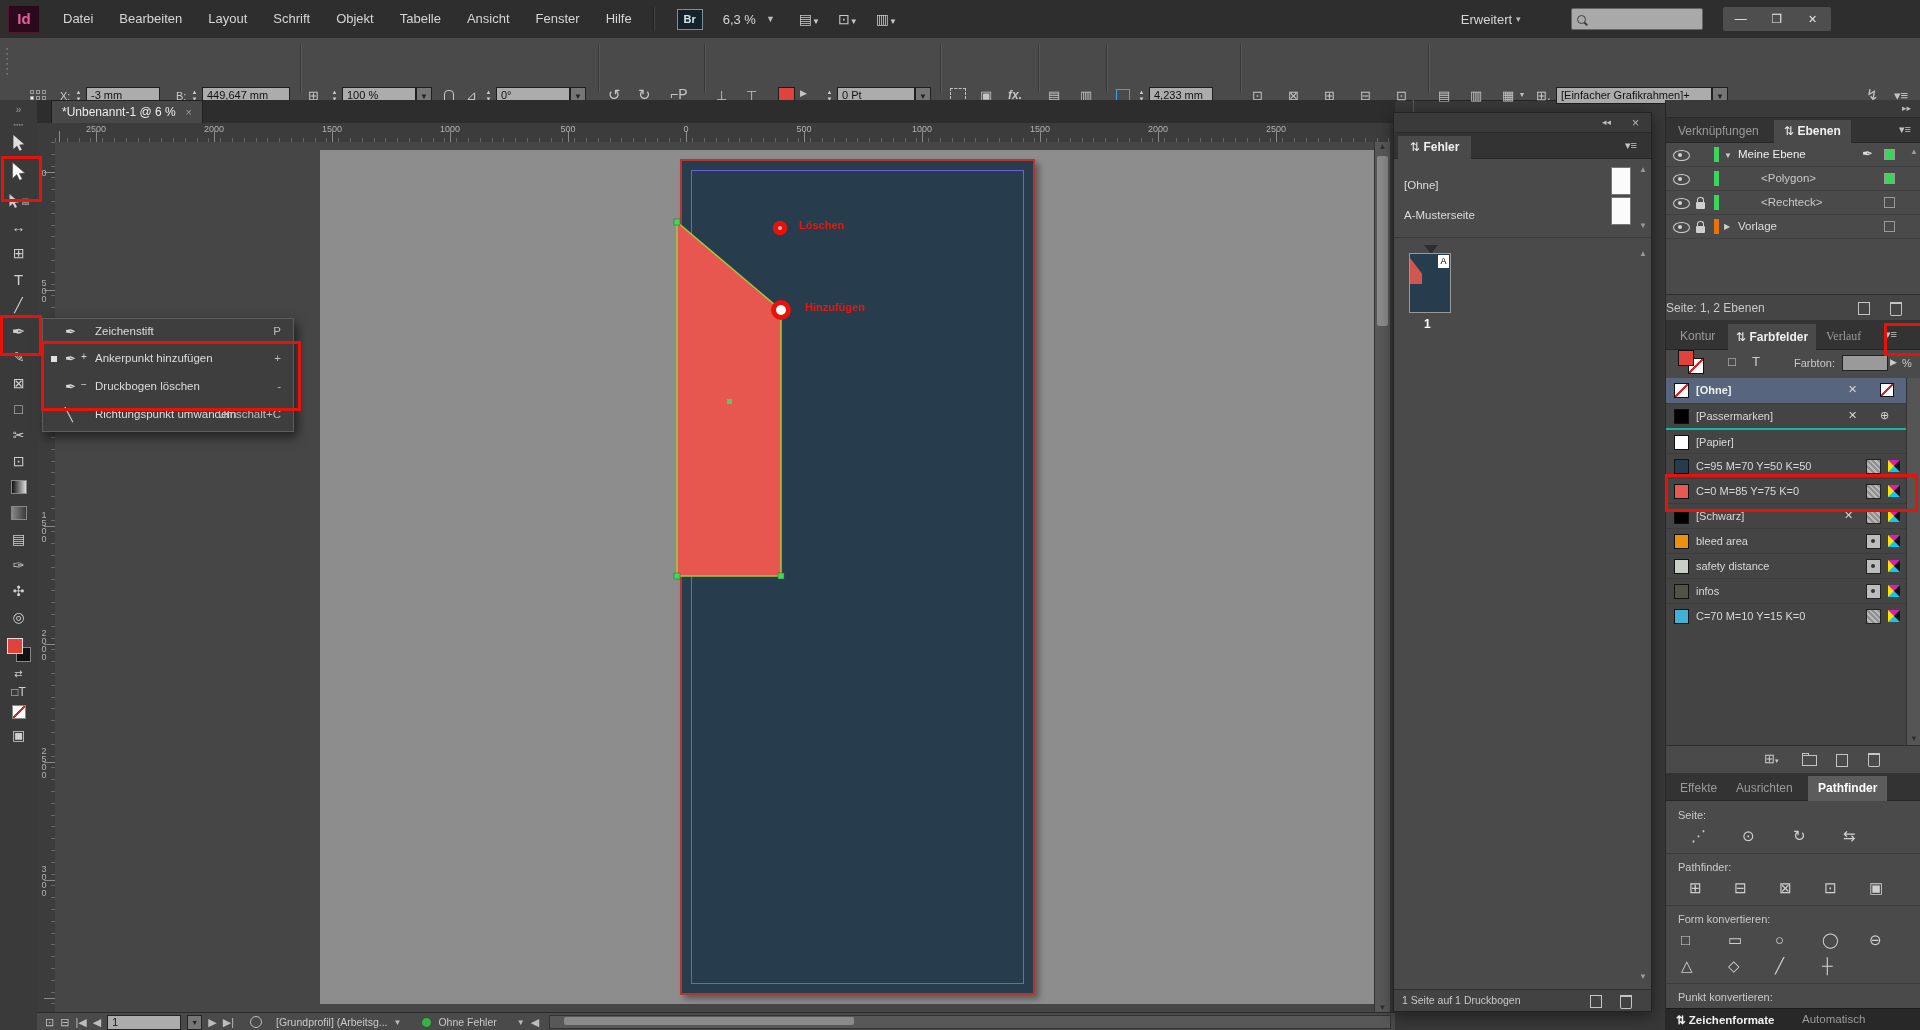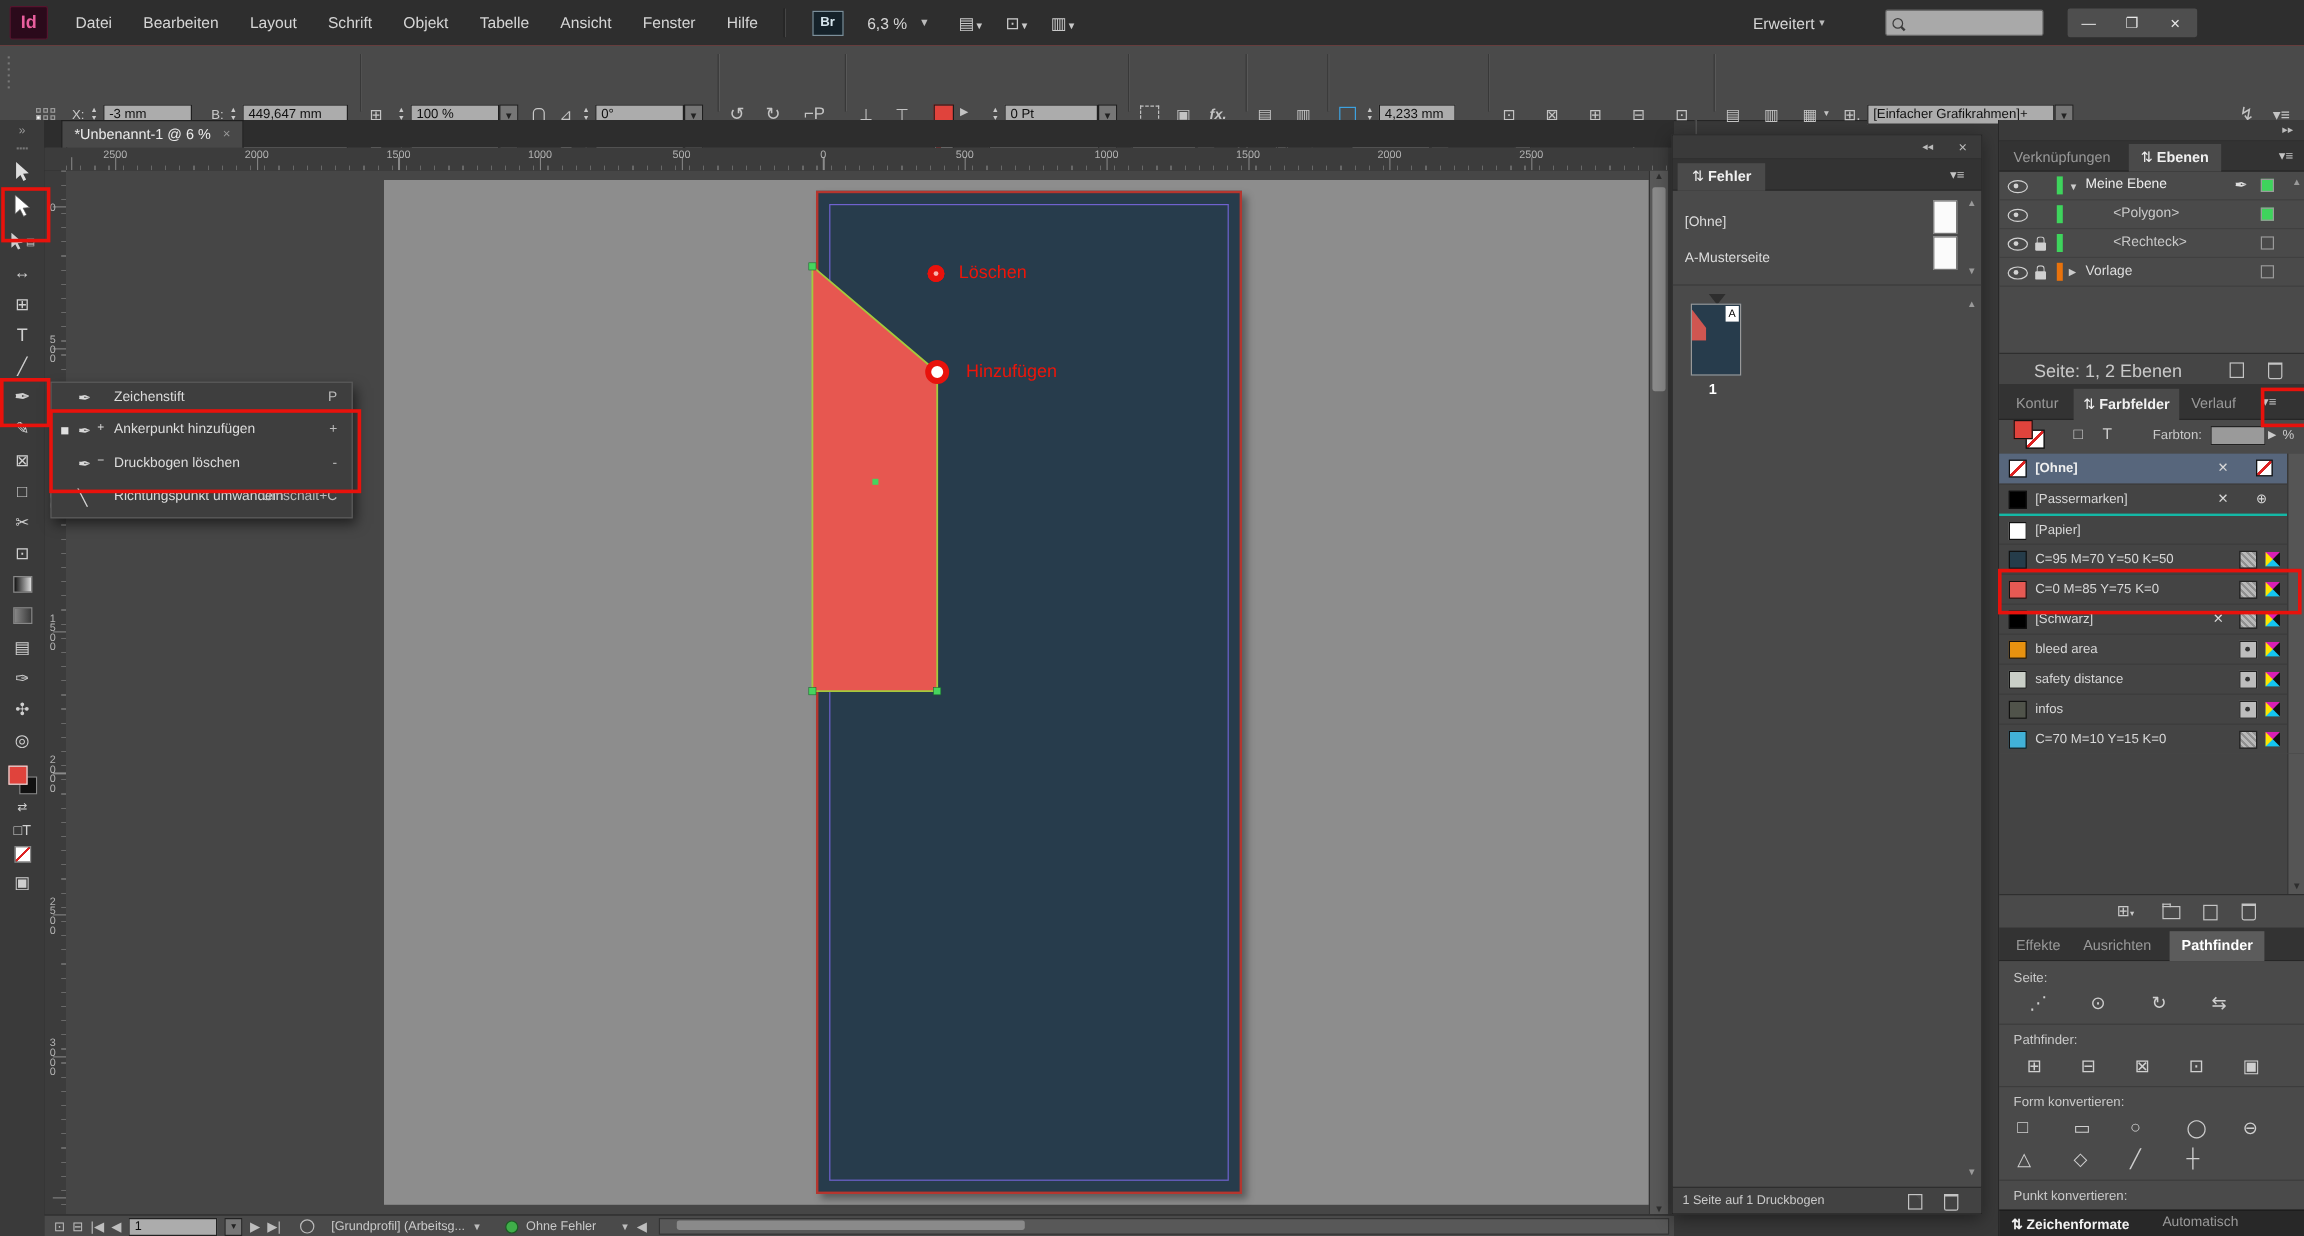--- a/index.html
+++ b/index.html
@@ -68,21 +68,21 @@
      background-size:11px auto,4px auto;background-position:right top 30px,right top;background-repeat:repeat-y;}
   .rcorner{left:37px;top:123px;width:18px;height:19px;background:#3c3c3c;border-right:1px solid #262626;border-bottom:1px solid #262626;}
   .rlab{position:absolute;color:#b2b2b2;font-size:9px;transform:translateX(-50%);top:1px;}
   .rlabv{position:absolute;color:#b2b2b2;font-size:9px;writing-mode:vertical-lr;text-orientation:upright;
          left:2px;transform:translateY(-50%);letter-spacing:-2px;}
   .canvas{left:55px;top:142px;width:1335px;height:870px;background:#464646;overflow:hidden;}
   .pasteboard{position:absolute;left:265px;top:8px;width:1070px;height:854px;background:#8d8d8d;}
   .page{position:absolute;left:625px;top:17px;width:355px;height:836px;background:#273c4c;
         border:2px solid #b5362f;box-sizing:border-box;box-shadow:4px 4px 6px rgba(0,0,0,.35);}
   .margins{position:absolute;left:9px;top:9px;right:9px;bottom:9px;border:1px solid #6f62cf;}
-  .annot-label{position:absolute;color:#ee1509;font-weight:normal;font-size:15px;white-space:nowrap;}
+  .annot-label{position:absolute;color:#ee1509;font-weight:bold;font-size:11px;white-space:nowrap;}
   .mark-del{position:absolute;width:14px;height:14px;border-radius:50%;background:#e8120c;
             box-shadow:inset 0 0 0 3px #e8120c, inset 0 0 0 20px #e8120c;}
   .mark-del::after{content:"";position:absolute;left:5px;top:5px;width:4px;height:4px;border-radius:50%;background:#f9b4ae;}
   .mark-add{position:absolute;width:10px;height:10px;border:5px solid #e8120c;border-radius:50%;background:#fff;}
   .vscroll{position:absolute;right:0;top:0;width:15px;height:870px;background:#585858;border-left:1px solid #333;
            color:#2e2e2e;font-size:8px;text-align:center;}
   .vthumb{position:absolute;left:2px;top:14px;width:11px;height:170px;background:#8a8a8a;border-radius:2px;}
   
   .statusbar{left:37px;top:1012px;width:1358px;height:18px;background:#4a4a4a;border-top:1px solid #2a2a2a;
              display:flex;align-items:center;gap:6px;font-size:10.5px;color:#c9c9c9;}
@@ -477,29 +477,29 @@
     <div class="prow" style="top:115px;height:24px;border-bottom:1px solid #404040;">
       <span class="icn-eye" style="left:7px;top:7px;"></span>
       <span class="icn-lock" style="left:30px;top:11px;"></span>
       <span class="laybar" style="left: 48px; top: 4px; background: rgb(232, 114, 12);"></span>
       <span style="position:absolute;left:58px;top:7px;color:#ccc;font-size:8px;">▶</span>
       <span style="position:absolute;left:72px;top:5px;color:#ddd;font-size:11.5px;">Vorlage</span>
       <span class="laysq" style="left:218px;top:6px;"></span>
     </div>
 
     <div class="prow" style="top:194px;height:26px;background:#454545;border-top:1px solid #2e2e2e;">
-      <span style="position:absolute;left:29px;top:6px;color:#c9c9c9;font-size:15px;">Seite: 1, 2 Ebenen</span>
+      <span style="position:absolute;left:0;top:6px;color:#c9c9c9;font-size:12px;">Seite: 1, 2 Ebenen</span>
       <span class="icn-newdoc" style="position:absolute;left:192px;top:7px;"></span>
       <span class="icn-trash" style="position:absolute;left:224px;top:7px;"></span>
     </div>
 
     <div class="prow panel-tabstrip" style="top:220px;height:30px;">
       <span class="ptab-idle" style="position:absolute;left:14px;top:9px;font-size:12px;">Kontur</span>
       <span class="ptab-active" style="position:absolute;left:62px;top:4px;height:26px;line-height:26px;padding:0 8px;font-size:12px;">⇅ <b>Farbfelder</b></span>
-      <span class="ptab-idle" style="position:absolute;left:160px;top:9px;font-size:12px;">Verlauf</span>
+      <span class="ptab-idle" style="position:absolute;left:160px;top:9px;font-size:12px;font-family:Liberation Serif, serif;">Verlauf</span>
       <span style="position:absolute;right:24px;top:8px;color:#c4c4c4;">▾≡</span>
     </div>
 
     <div class="prow" style="top:250px;height:28px;background:#4a4a4a;">
       <span class="sw sw-none-bg" style="left:22px;top:8px;width:16px;height:16px;"></span>
       <span class="sw" style="left:12px;top:0px;width:16px;height:16px;background:#e0433c;"></span>
       <span style="position:absolute;left:62px;top:4px;color:#ccc;font-size:13px;">□</span>
       <span style="position:absolute;left:86px;top:4px;color:#ccc;font-size:13px;">T</span>
       <span style="position:absolute;left:128px;top:7px;color:#c9c9c9;">Farbton:</span>
       <span style="position:absolute;left:176px;top:5px;width:44px;height:14px;background:#9a9a9a;border:1px solid #222;"></span>

